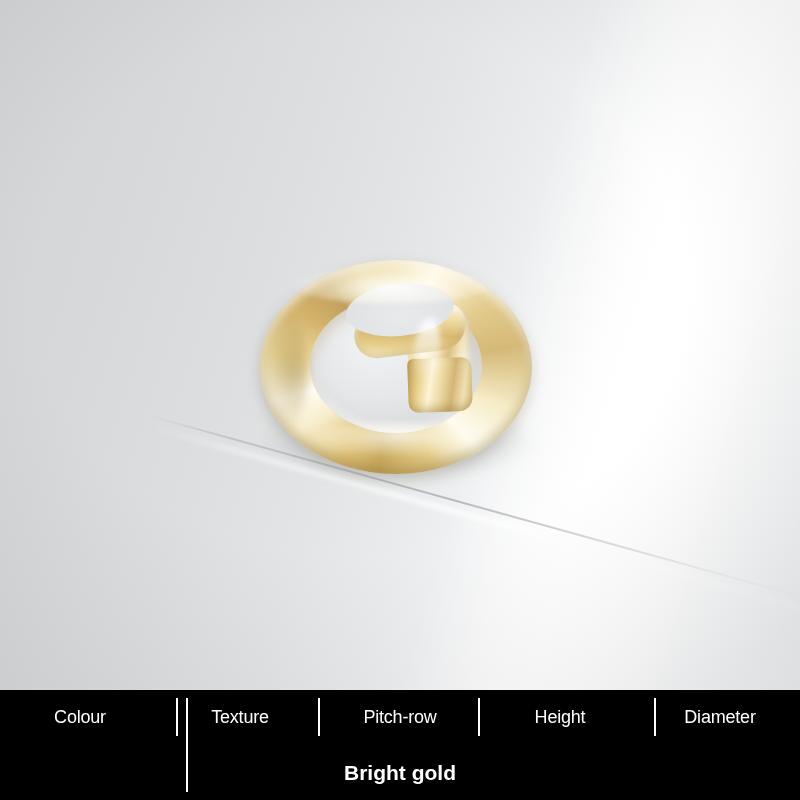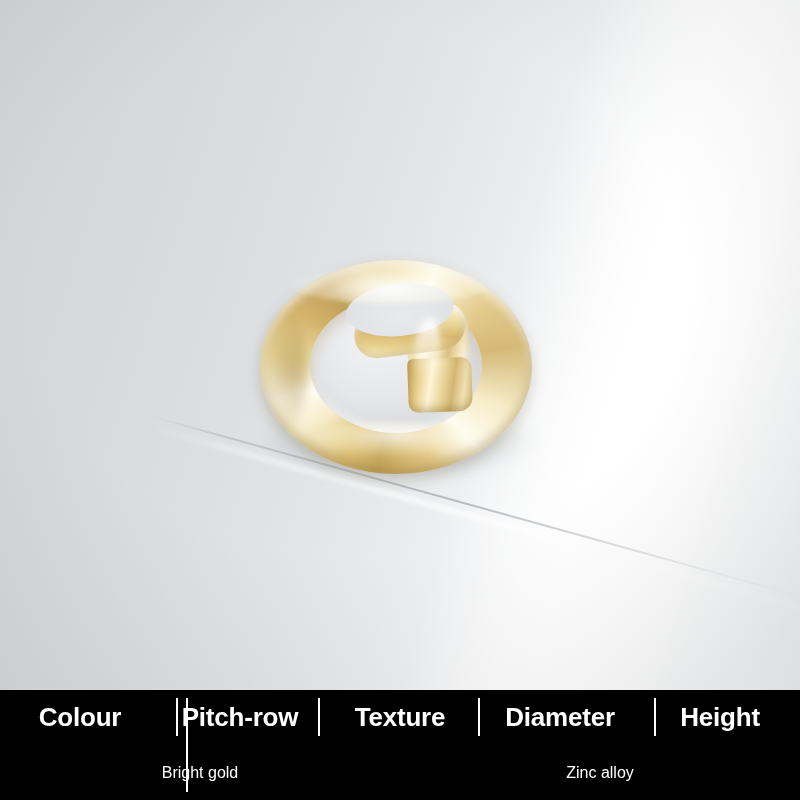--- a/index.html
+++ b/index.html
@@ -287,27 +287,27 @@
   }
   .spec-cell {
     flex: 1 1 0;
     text-align: center;
     position: relative;
     padding: 0 2px;
     white-space: nowrap;
     overflow: hidden;
   }
   .spec-row.head .spec-cell {
-    font-size: 26px;
+    font-size: 18px;
+    font-weight: normal;
+    letter-spacing: -0.2px;
+  }
+  .spec-row.vals .spec-cell {
+    font-size: 21px;
     font-weight: bold;
-    letter-spacing: -0.2px;
-  }
-  .spec-row.vals .spec-cell {
-    font-size: 16px;
-    font-weight: normal;
   }
   .divider {
     position: absolute;
     right: 0;
     top: 8px;
     bottom: 8px;
     width: 2px;
     background: #ffffff;
   }
 </style>
@@ -340,28 +340,27 @@
       <div class="ring-hl-bottom"></div>
     </div>
 
     <div class="bg-vignette"></div>
   </div>
 
   <div class="spec">
     <div class="spec-row head">
       <div class="spec-cell">Colour</div>
       <div class="divider" style="left:186px;right:auto"></div>
+      <div class="spec-cell">Texture</div>
       <div class="spec-cell">Pitch-row</div>
-      <div class="spec-cell">Texture</div>
+      <div class="spec-cell">Height</div>
       <div class="spec-cell">Diameter</div>
-      <div class="spec-cell">Height</div>
     </div>
     <div class="spec-row vals">
       <div class="spec-cell">Bright gold</div>
-      <div class="spec-cell">Zinc alloy</div>
     </div>
   </div>
 
   <div style="position:absolute;left:176px;top:698px;width:2px;height:38px;background:#fff"></div>
   <div style="position:absolute;left:318px;top:698px;width:2px;height:38px;background:#fff"></div>
   <div style="position:absolute;left:478px;top:698px;width:2px;height:38px;background:#fff"></div>
   <div style="position:absolute;left:654px;top:698px;width:2px;height:38px;background:#fff"></div>
 
 </div>
 

